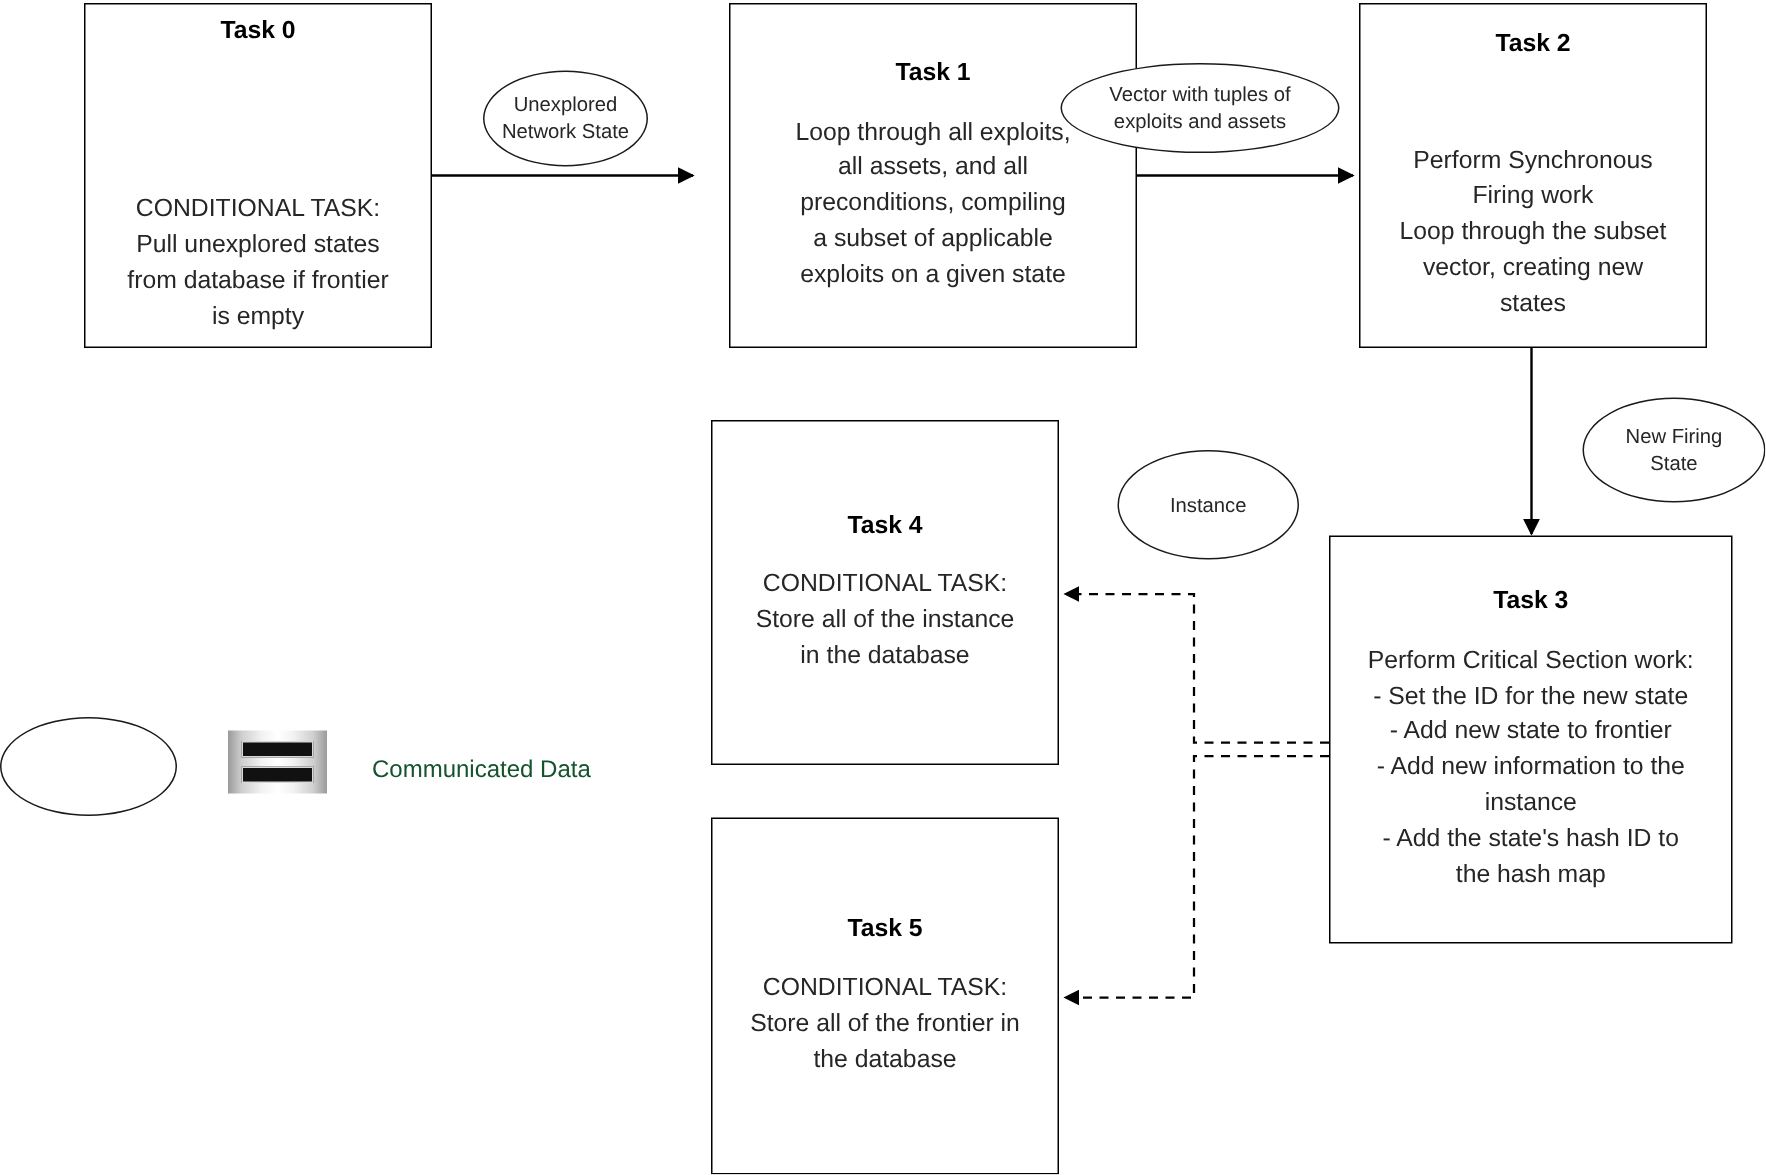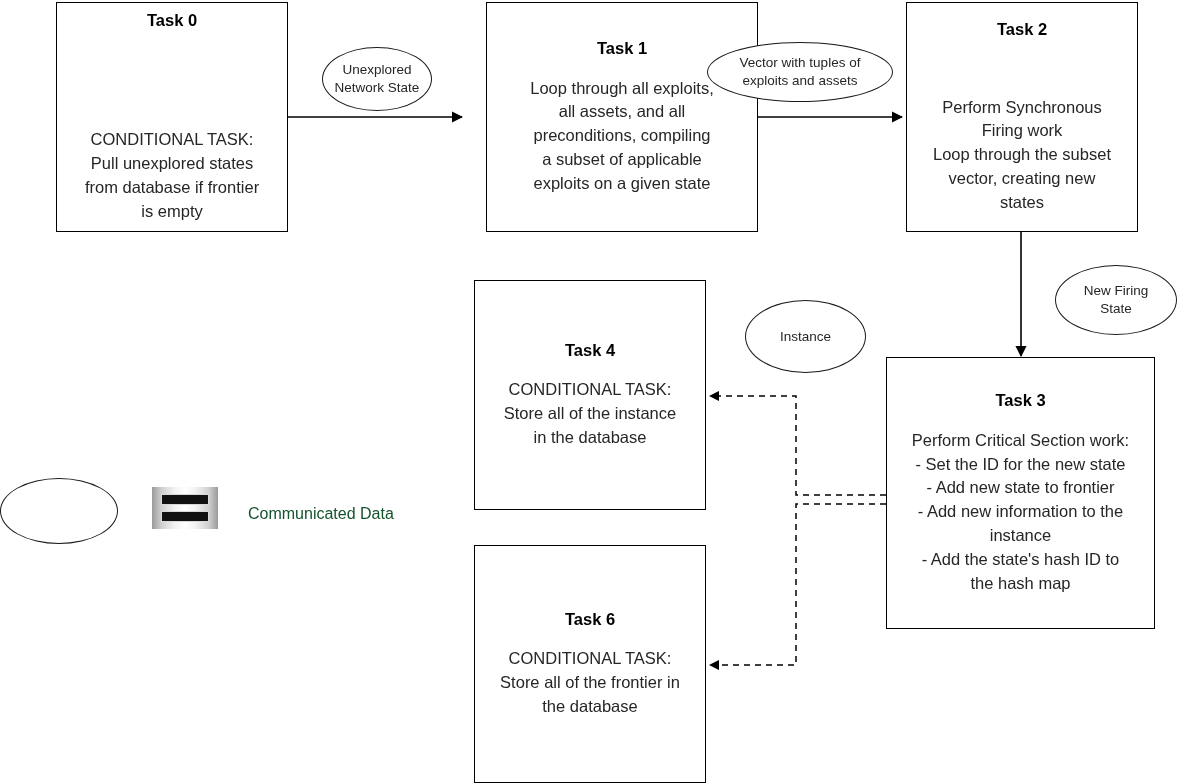--- a/index.html
+++ b/index.html
@@ -166,21 +166,21 @@
 
   <div class="node" style="left:474px; top:280px; width:232px; height:230px;">
     <div class="node-title">Task 4</div>
     <div class="node-gap"></div>
     <div class="node-body">CONDITIONAL TASK:
 Store all of the instance
 in the database</div>
   </div>
 
   <div class="node" style="left:474px; top:545px; width:232px; height:238px;">
-    <div class="node-title">Task 6</div>
+    <div class="node-title">Task 5</div>
     <div class="node-gap"></div>
     <div class="node-body">CONDITIONAL TASK:
 Store all of the frontier in
 the database</div>
   </div>
 
   <div class="ellipse" style="left:322px; top:47px; width:110px; height:64px;">
     <div class="ellipse-label">Unexplored
 Network State</div>
   </div>

